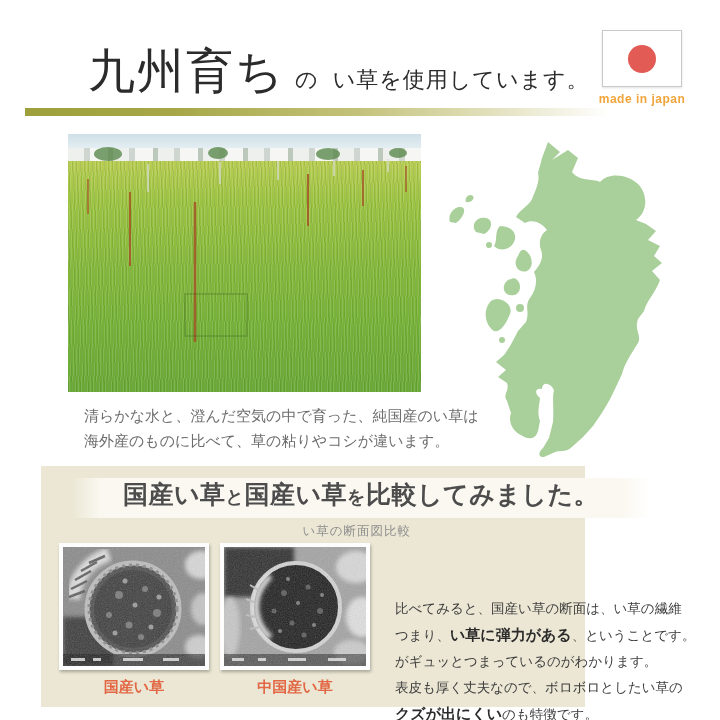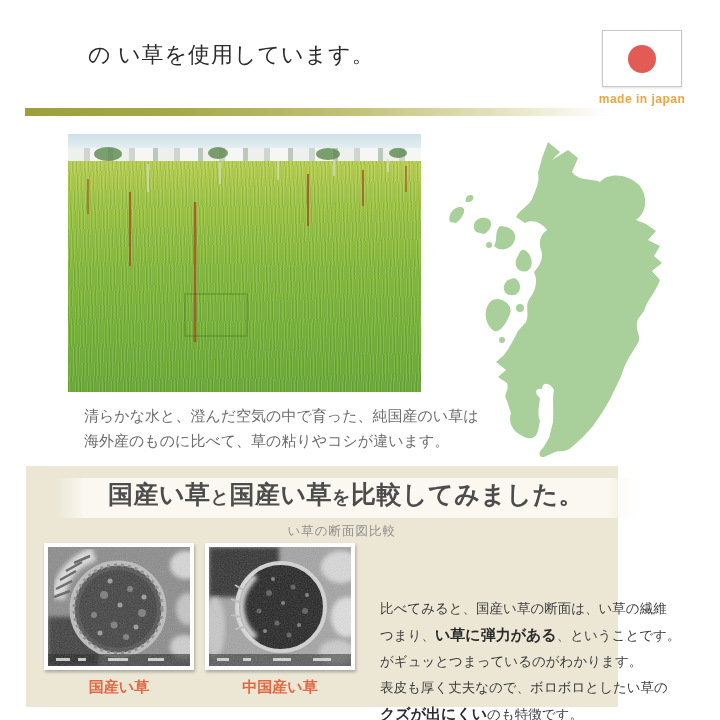--- a/index.html
+++ b/index.html
@@ -3,21 +3,21 @@
 <meta charset="utf-8">
 <style>
   html,body{margin:0;padding:0;background:#fff;}
   #page{position:relative;width:720px;height:720px;background:#fff;overflow:hidden;
         font-family:"Liberation Sans",sans-serif;}
 
   
   .header-row{position:absolute;left:88px;top:40px;display:flex;align-items:baseline;gap:10px;
               font-family:"Liberation Serif",serif;color:#2b2b2b;white-space:nowrap;}
   .title-main{font-size:47px;font-weight:500;letter-spacing:2px;}
-  .title-sub{font-size:22px;font-weight:500;letter-spacing:1px;}
+  .title-sub{font-size:22px;font-weight:500;letter-spacing:1px;font-family:Liberation Mono, monospace;}
 
   .accent-bar{position:absolute;left:25px;top:108px;width:596px;height:8px;
       background:linear-gradient(90deg,#9da03a 0%,#a7a748 25%,#c2c178 55%,#e2e0bc 78%,
                  rgba(255,255,255,0) 98%);}
 
   .flag{position:absolute;left:602px;top:30px;width:78px;height:55px;background:#fff;
         border:1px solid #c9c9c9;box-shadow:0 1px 2px rgba(0,0,0,.12);
         display:flex;align-items:center;justify-content:center;}
   .flag-circle{width:28px;height:28px;border-radius:50%;background:#e25b54;}
   .made-in-japan{position:absolute;left:592px;top:92px;width:100px;text-align:center;
@@ -37,21 +37,21 @@
       background:repeating-linear-gradient(87deg,rgba(40,90,20,.14) 0 1px,rgba(0,0,0,0) 1px 4px);}
   .photo-overlay{position:absolute;inset:0;}
 
   .photo-caption{position:absolute;left:84px;top:403px;color:#6c6c6c;font-size:15px;
       line-height:25px;white-space:nowrap;}
 
   
   .map{position:absolute;left:442px;top:132px;width:258px;height:326px;}
 
   
-  .panel{position:absolute;left:26px;top:466px;width:592px;height:241px;background:#ebe7d4;}
+  .panel{position:absolute;left:41px;top:466px;width:544px;height:241px;background:#ebe7d4;}
   .panel-band{position:absolute;left:30px;top:12px;width:580px;height:40px;
       background:linear-gradient(90deg,rgba(250,249,242,0) 0%,#faf8f0 5%,#faf8f0 95%,rgba(250,249,242,0) 100%);
       display:flex;align-items:baseline;justify-content:center;color:#4c4c4c;font-weight:bold;
       white-space:nowrap;}
   .panel-band .seg-lg{font-size:25px;letter-spacing:.5px;}
   .panel-band .seg-sm{font-size:18px;letter-spacing:.5px;}
 
   .section-caption{position:absolute;left:18px;top:57px;width:352px;text-align:right;
       color:#8e8e8e;font-size:12.5px;letter-spacing:1px;}
 
@@ -77,20 +77,21 @@
           <feGaussianBlur stdDeviation="2.2"></feGaussianBlur>
         </filter>
       <filter id="grain" x="0" y="0" width="100%" height="100%">
         <feTurbulence type="fractalNoise" baseFrequency="0.85" numOctaves="2" stitchTiles="stitch"></feTurbulence>
         <feColorMatrix type="saturate" values="0"></feColorMatrix>
       </filter>
     </defs>
   </svg>
 
   <div class="header-row">
+    <span class="title-main">九州育ち</span>
     <span class="title-sub">の い草を使用しています。</span>
   </div>
   <div class="accent-bar"></div>
 
   <div class="flag">
     <div class="flag-circle"></div>
   </div>
   <div class="made-in-japan">made in japan</div>
 
   <div class="photo">

